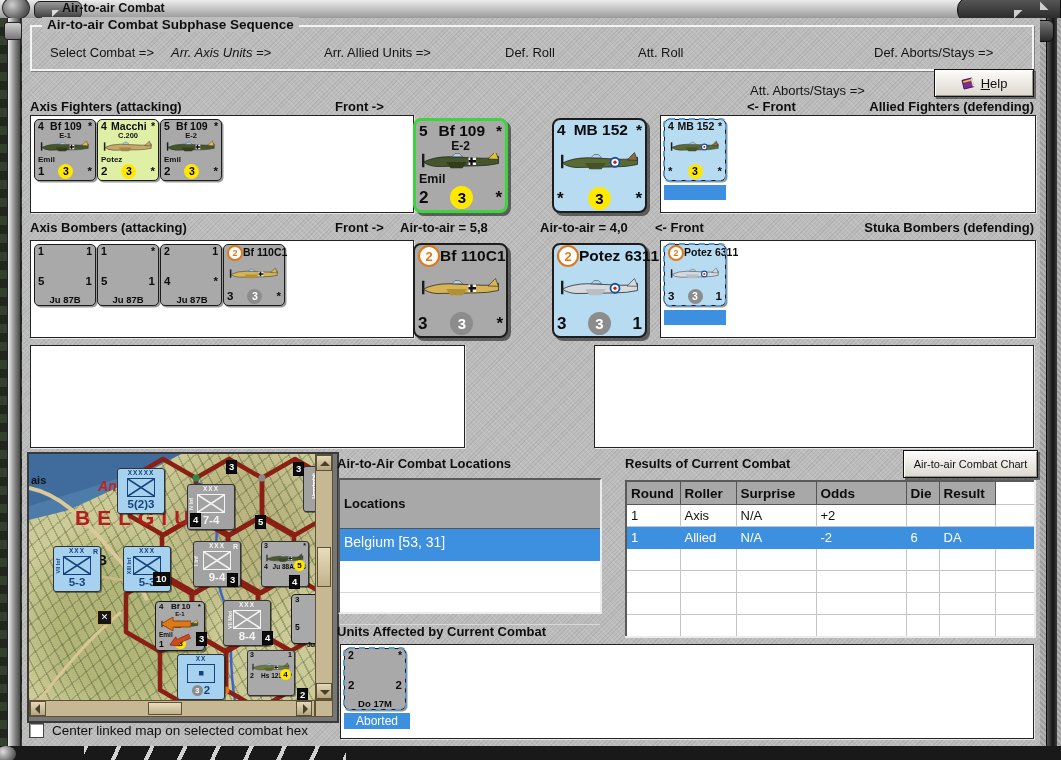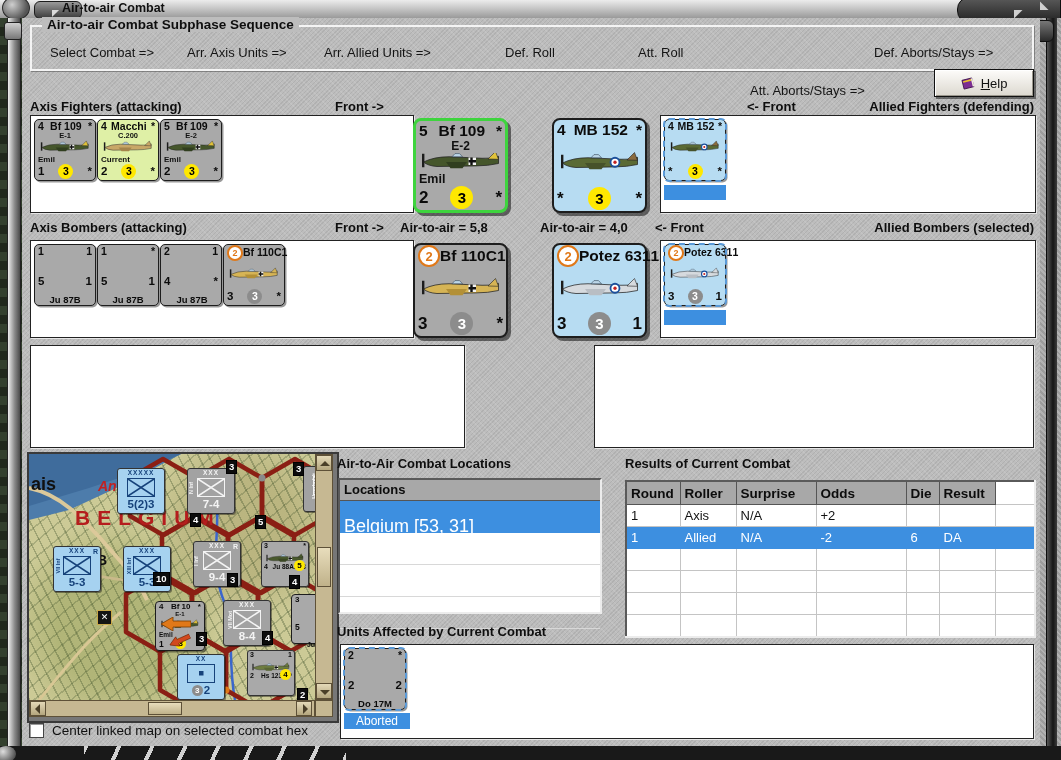--- a/index.html
+++ b/index.html
@@ -102,21 +102,21 @@
 
   
   #map-outer{position:absolute;left:5px;top:434px;width:308px;height:267px;border:2px solid #3a3a3a;background:#777;}
   #map-vp{position:absolute;left:0;top:0;width:286px;height:246px;overflow:hidden;
     background-color:#ccca96;
     background-image:repeating-linear-gradient(63deg,rgba(54,74,36,.30) 0 1.5px,transparent 1.5px 9px),
       repeating-linear-gradient(-40deg,rgba(44,66,30,.22) 0 1.5px,transparent 1.5px 12px),
       radial-gradient(circle at 30% 70%,rgba(150,160,90,.5) 0 22%,transparent 40%),
       radial-gradient(circle at 75% 30%,rgba(160,150,95,.4) 0 18%,transparent 35%);}
   .ml{position:absolute;white-space:nowrap;}
-  .ml-black{font-size:18px;font-weight:bold;color:#101010;}
+  .ml-black{font-size:11px;font-weight:bold;color:#101010;}
   .ml-red{font-size:14px;font-weight:bold;font-style:italic;color:#c32020;}
   .ml-blue{font-size:13px;font-weight:bold;font-style:italic;color:#2b49c8;}
   .ml-belgium{font-size:21px;font-weight:bold;color:#b51d1d;letter-spacing:7px;}
   .ml-city{font-size:14px;font-weight:bold;color:#101010;}
   .hexnum{position:absolute;background:#0c0c0c;color:#fff;font-size:9.5px;font-weight:bold;
     padding:0 2px;line-height:12px;border:1px solid #000;}
   .mcounter{position:absolute;width:48px;height:46px;border:1px solid #333;border-radius:3px;
     box-shadow:1px 1px 0 rgba(0,0,0,.4);box-sizing:border-box;}
   .mcounter.blue{background:#a6d2f0;color:#16427a;} .mcounter.gray{background:#a2a2a2;color:#f4f4f4;}
   .m-ech{text-align:center;font-size:6.5px;font-weight:bold;letter-spacing:1px;line-height:8px;}
@@ -147,22 +147,22 @@
   
   #center-check-row{position:absolute;left:7px;top:705px;display:flex;align-items:center;gap:8px;}
   #center-checkbox{width:13px;height:13px;background:#fff;border:1px solid #444;
     box-shadow:inset 1px 1px 0 #999;}
   #center-check-row .lbl{font-size:13.5px;color:#101010;}
 
   
   #loc-list{position:absolute;left:316px;top:460px;width:260px;height:132px;background:#fff;
     border:2px solid;border-color:#5a5a5a #ececec #ececec #5a5a5a;box-sizing:content-box;}
   .loc-header{background:#a8a8a8;border-bottom:1px solid #555;font-size:13px;font-weight:bold;
-    padding:2px 4px;height:16px;color:#0c0c0c;}
-  .loc-row{height:32px;font-size:18px;padding:15px 4px;box-sizing:border-box;border-bottom:1px solid #d8d8d8;color:#123;}
+    padding:16px 4px;height:16px;color:#0c0c0c;}
+  .loc-row{height:32px;font-size:14px;padding:5px 4px;box-sizing:border-box;border-bottom:1px solid #d8d8d8;color:#123;}
   .loc-row.sel{background:#3d8fe0;color:#fff;border-bottom:1px solid #3d8fe0;}
 
   #results-table{position:absolute;left:603px;top:462px;width:411px;background:#fff;
     border:2px solid;border-color:#5a5a5a #ececec #ececec #5a5a5a;border-collapse:collapse;table-layout:fixed;}
   #results-table th{background:#a8a8a8;border:1px solid #555;font-size:13.5px;text-align:left;
     padding:1px 4px;height:20px;color:#0c0c0c;}
   #results-table td{border:1px solid #c4c4c4;font-size:13px;padding:0 4px;height:21px;color:#111;}
   #results-table tr.sel td{background:#3d8fe0;color:#fff;border-color:#3d8fe0;}
 </style>
 </head>
@@ -191,21 +191,21 @@
       <div class="slash"></div>
       <div class="ball"></div>
     </div>
 
   <div id="dialog">
 
     <div id="groupbox">
       <span class="gtitle">Air-to-air Combat Subphase Sequence</span>
       <div id="seq-steps">
           <span class="step" style="left: 18px;">Select Combat =&gt;</span>
-          <span class="step" style="left: 155px;">Arr. Axis Units =&gt;</span>
+          <span class="step" style="left: 139px; font-style: italic;">Arr. Axis Units =&gt;</span>
           <span class="step" style="left: 292px;">Arr. Allied Units =&gt;</span>
           <span class="step" style="left: 473px;">Def. Roll</span>
           <span class="step" style="left: 606px;">Att. Roll</span>
           <span class="step" style="left: 718px; margin-top: 38px;">Att. Aborts/Stays =&gt;</span>
           <span class="step" style="left: 842px;">Def. Aborts/Stays =&gt;</span>
         </div>
     </div>
 
 
     <div id="help-btn" class="abs btn3d">
@@ -263,21 +263,21 @@
               <div class="c-sub">C.200</div>
               <div class="c-mid">
                 <div class="c-plane"><svg class="p-side" viewBox="0 0 52 14">
     <rect x="0" y="2.5" width="1.6" height="9" fill="#1c1c1c"></rect>
     <path d="M1 8 Q8 4.5 18 4.5 L40 5.5 Q46 6 51 4.2 L51 9 Q44 10.6 36 10.6 L10 11 Q4 10.6 1 8 Z" fill="#c8a767" stroke="#222" stroke-width="0.5"></path>
     <path d="M20 4.5 L27 4.5 L25 2.4 L22 2.4 Z" fill="#bcd6e8" stroke="#345" stroke-width="0.4"></path>
     <path d="M16 8 L30 8 L27 12.2 L19 12.2 Z" fill="#a5854b"></path>
     <path d="M44 6 L49 1 L51 6.2 Z" fill="#c8a767" stroke="#222" stroke-width="0.4"></path>
     </svg></div>
               </div>
-              <div class="c-sidelabel">Current</div>
+              <div class="c-sidelabel">Potez</div>
               <div class="c-bot">
                 <span>2</span>
                 <span class="circ yellow">3</span>
                 <span>*</span>
               </div>
             </div>
           </div>
           <div>
             <div class="counter sm gray">
               <div class="c-top">
@@ -388,21 +388,21 @@
             <div class="selbar"></div>
           </div>
         </div>
     </div>
 
     <span class="abs seclabel" style="left:8px;top:202px">Axis Bombers (attacking)</span>
     <span class="abs seclabel" style="left:313px;top:202px">Front -&gt;</span>
     <span class="abs seclabel" style="left:378px;top:202px">Air-to-air = 5,8</span>
     <span class="abs seclabel" style="left:518px;top:202px">Air-to-air = 4,0</span>
     <span class="abs seclabel" style="left:633px;top:202px">&lt;- Front</span>
-    <span class="abs seclabel" style="right:6px;top:202px">Allied Bombers (selected)</span>
+    <span class="abs seclabel" style="right:6px;top:202px">Stuka Bombers (defending)</span>
 
     <div class="whitebox" style="left:8px;top:222px;width:382px;height:96px">
       <div class="counter-row">
           <div>
             <div class="counter sm gray">
               <div class="c-top">
                 <span>1</span>
                 <span>1</span>
               </div>
               <div class="c-mid">
@@ -629,21 +629,21 @@
               <div class="m-sym">
                 <svg viewBox="0 0 26 17">
                   <line x1="0" y1="0" x2="26" y2="17" stroke="currentColor" stroke-width="1.6"></line>
                   <line x1="26" y1="0" x2="0" y2="17" stroke="currentColor" stroke-width="1.6"></line>
                 </svg>
               </div>
               <div class="m-val">
                 <span>5(2)3</span>
               </div>
             </div>
-            <div class="mcounter gray" style="left: 158px; top: 14px;">
+            <div class="mcounter gray" style="left: 158px; top: 30px;">
               <div class="m-ech">XXX</div>
               <div class="m-vert">N Inf</div>
               <div class="m-sym">
                 <svg viewBox="0 0 26 17">
                   <line x1="0" y1="0" x2="26" y2="17" stroke="currentColor" stroke-width="1.6"></line>
                   <line x1="26" y1="0" x2="0" y2="17" stroke="currentColor" stroke-width="1.6"></line>
                 </svg>
               </div>
               <div class="m-val">
                 <span>7-4</span>
@@ -873,20 +873,23 @@
     <div id="loc-list">
         <div class="loc-header">Locations</div>
         <div class="loc-row sel">Belgium [53, 31]</div>
         <div class="loc-row"></div>
         <div class="loc-row"></div>
         <div class="loc-row"></div>
         <div class="loc-row"></div>
       </div>
 
     <span class="abs seclabel" style="left:603px;top:438px">Results of Current Combat</span>
+    <div id="chart-btn" class="abs btn3d">
+      <span>Air-to-air Combat Chart</span>
+    </div>
     <table id="results-table">
       <colgroup>
           <col style="width:54px">
           <col style="width:56px">
           <col style="width:80px">
           <col style="width:90px">
           <col style="width:33px">
           <col style="width:56px">
           <col>
         </colgroup>

